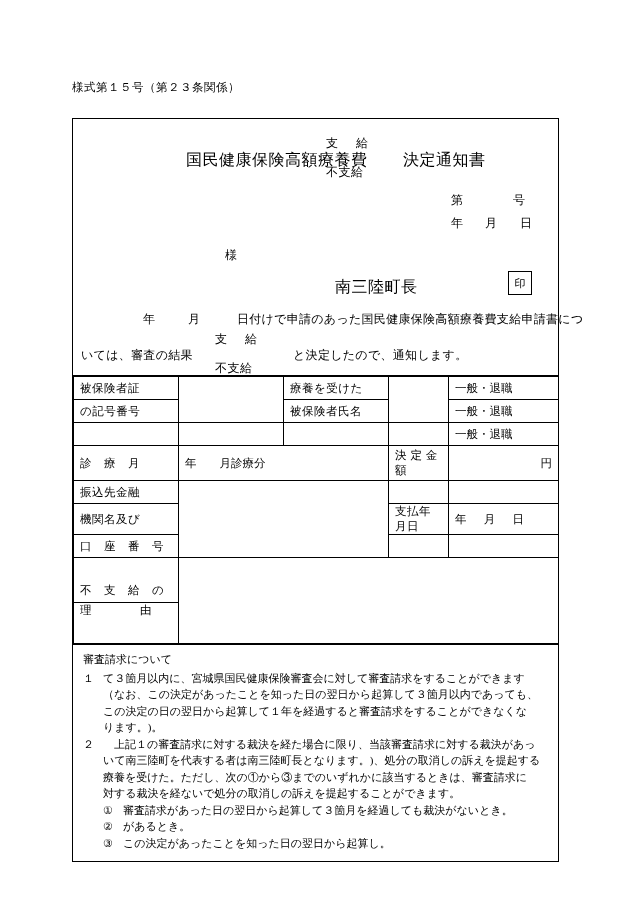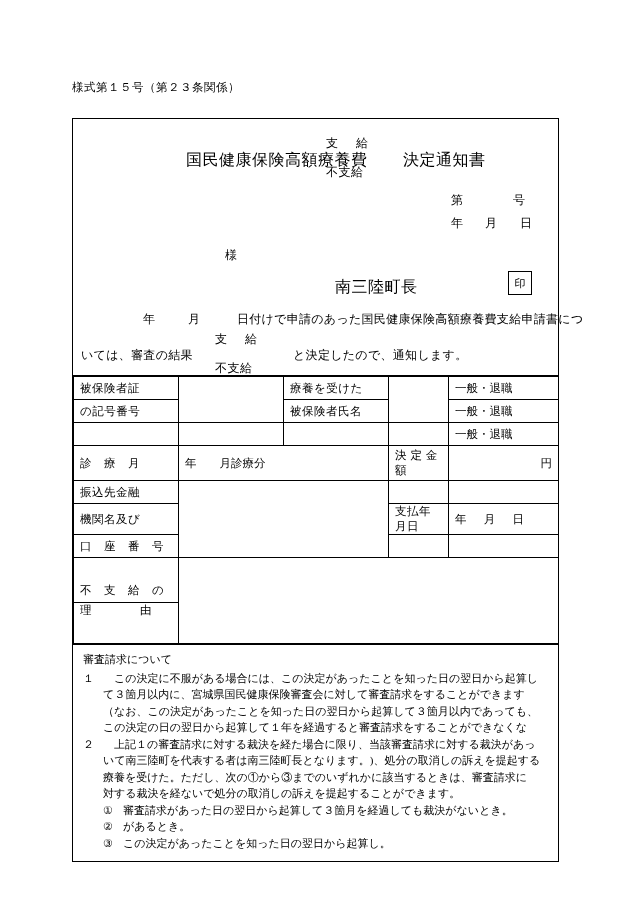--- a/index.html
+++ b/index.html
@@ -229,24 +229,24 @@
         </tr>
       </tbody>
     </table>
 
     <div class="note">
       <div class="t0">審査請求について</div>
 
       <div class="row">
         <div class="num">１</div>
         <div class="txt">
-          <div class="ind">この決定に不服がある場合には、この決定があったことを知った日の翌日から起算し</div>
           <div>て３箇月以内に、宮城県国民健康保険審査会に対して審査請求をすることができます</div>
           <div>（なお、この決定があったことを知った日の翌日から起算して３箇月以内であっても、</div>
           <div>この決定の日の翌日から起算して１年を経過すると審査請求をすることができなくな</div>
+          <div>ります。)。</div>
         </div>
       </div>
 
       <div class="row">
         <div class="num">２</div>
         <div class="txt">
           <div class="ind">上記１の審査請求に対する裁決を経た場合に限り、当該審査請求に対する裁決があっ</div>
           <div>いて南三陸町を代表する者は南三陸町長となります。)、処分の取消しの訴えを提起する</div>
           <div>療養を受けた。ただし、次の①から③までのいずれかに該当するときは、審査請求に</div>
           <div>対する裁決を経ないで処分の取消しの訴えを提起することができます。</div>

